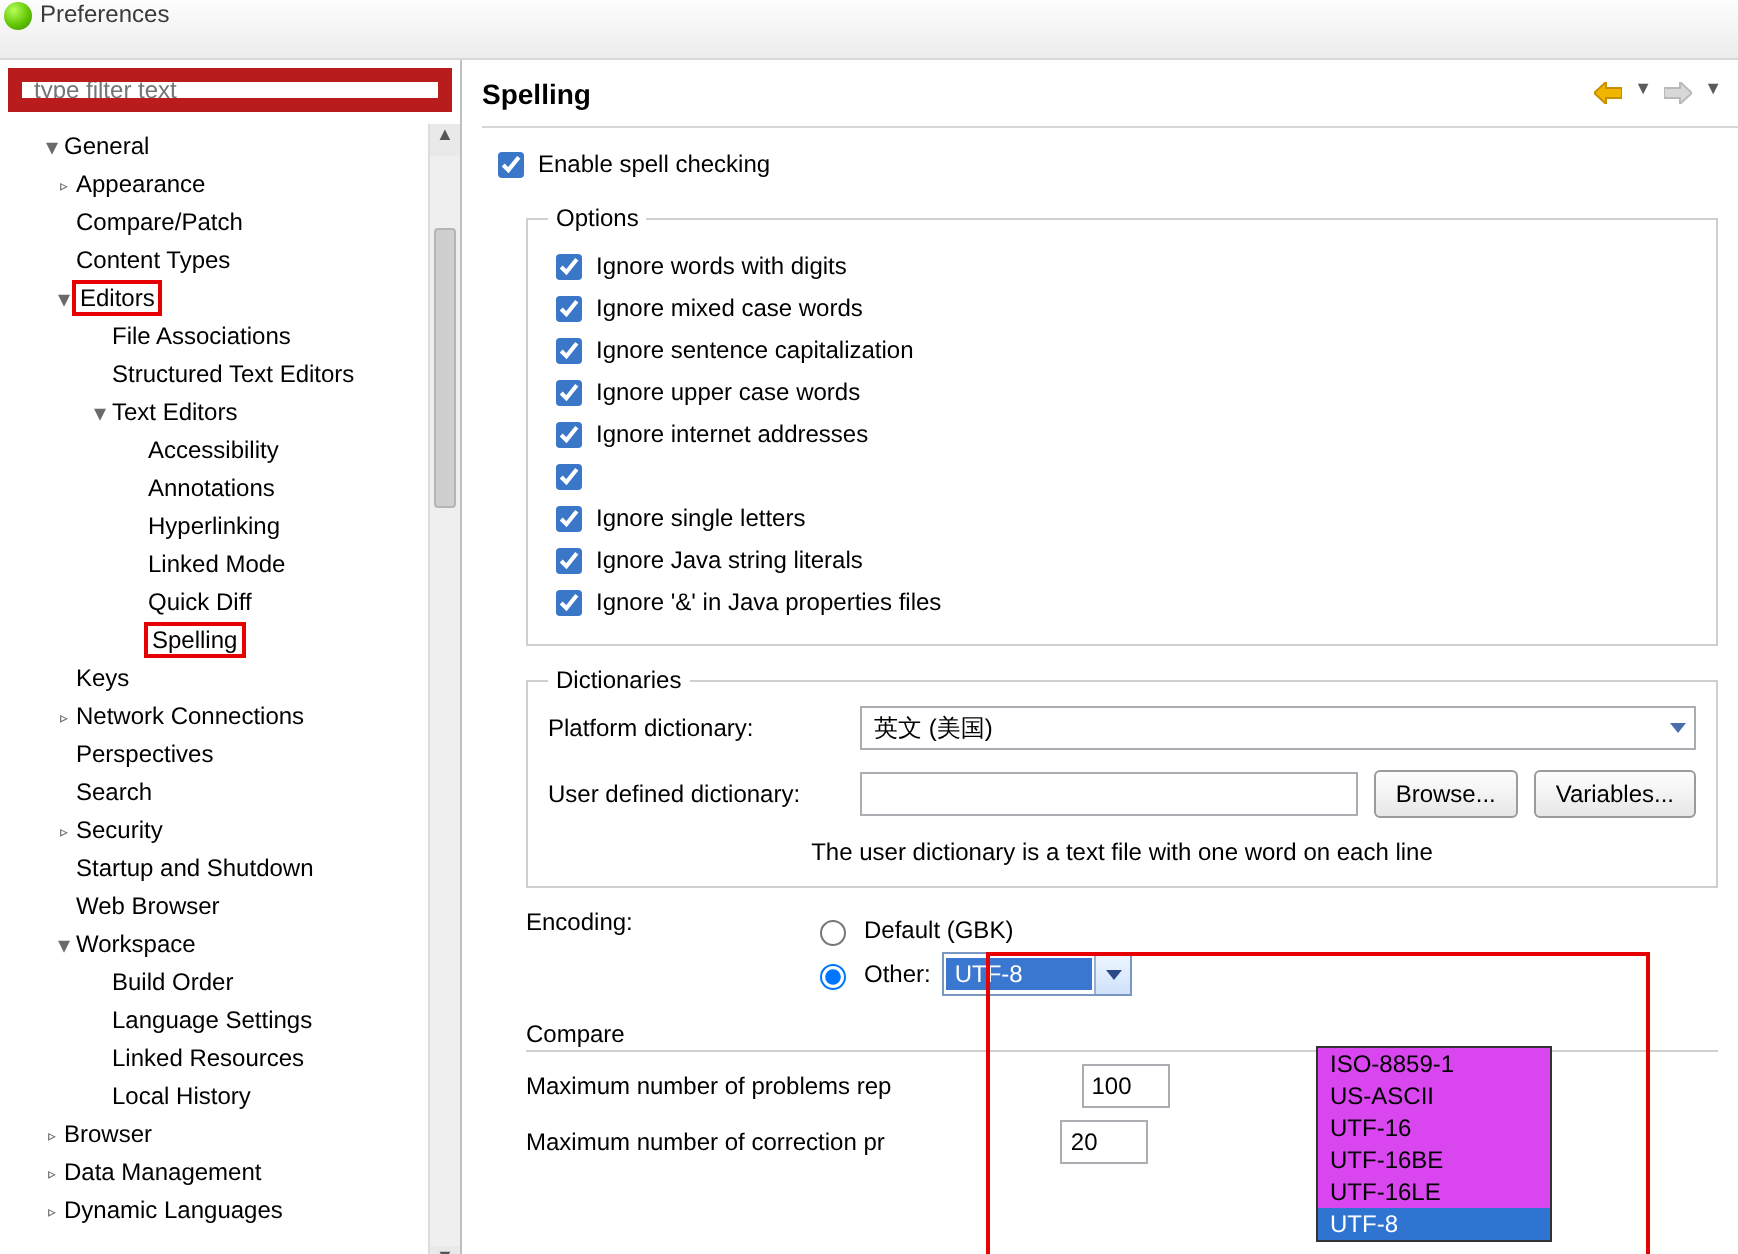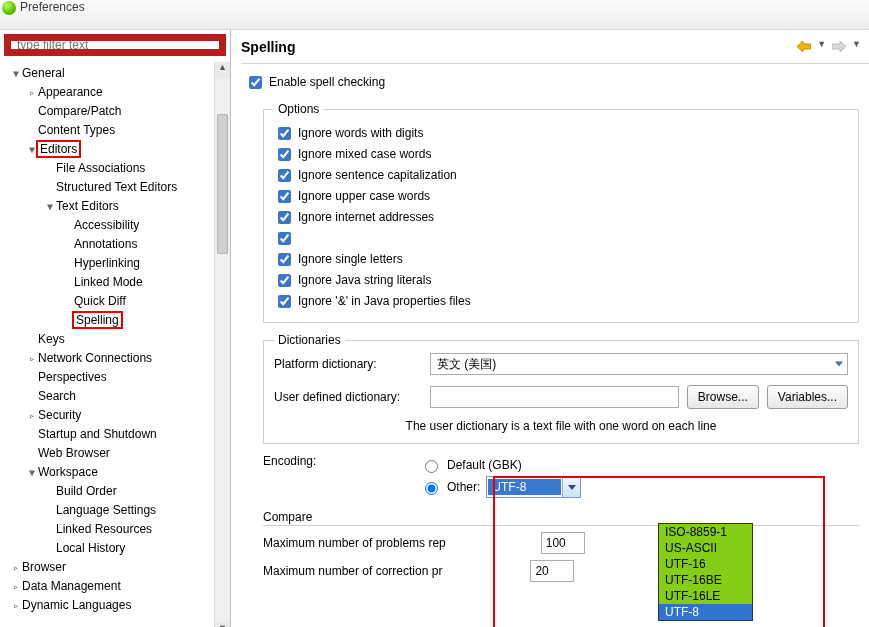--- a/index.html
+++ b/index.html
@@ -8,21 +8,21 @@
   .window-title .green-dot { position:absolute; left:2px; top:1px; width:14px; height:14px; border-radius:50%; background:radial-gradient(circle at 35% 30%, #b6ff5a 0%, #62c505 55%, #3d8f00 100%); }
   .main { display:grid; grid-template-columns: 231px 1fr; height:calc(100% - 18px); }
   
   .left { border-right:1px solid #bfbfbf; display:flex; flex-direction:column; }
   .filter-wrap { padding:4px 4px 6px 4px; }
   .filter-input { width:100%; height:22px; padding:2px 6px; border:7px solid #b91c1c; color:#888; }
   .tree-wrap { position:relative; flex:1; overflow:hidden; }
   .tree { padding:2px 0 6px 0; }
   .tree-item { white-space:nowrap; height:19px; line-height:19px; cursor:default; }
   .tree-item .expander { display:inline-block; width:12px; text-align:center; color:#6a6a6a; font-size:10px; font-family:monospace; }
-  .lvl0 { padding-left:10px; }
+  .lvl0 { padding-left:20px; }
   .lvl1 { padding-left:26px; }
   .lvl2 { padding-left:44px; }
   .lvl3 { padding-left:62px; }
   .scrollbar-v { position:absolute; right:0; top:0; bottom:0; width:16px; background:#efefef; border-left:1px solid #dcdcdc; }
   .scrollbar-thumb { position:absolute; left:2px; right:2px; top:52px; height:140px; background:#cfcfcf; border:1px solid #b5b5b5; border-radius:2px; }
   .scroll-up, .scroll-down { position:absolute; left:0; right:0; height:16px; text-align:center; font-size:9px; color:#555; background:#e9e9e9; }
   .scroll-up { top:0; } .scroll-down { bottom:0; }
   .red-box { border:2px solid #e60000; padding:0 2px; margin-left:-2px; }
   
   .right { position:relative; padding:0 0 0 10px; }
@@ -38,28 +38,28 @@
   .chk { width:13px; height:13px; accent-color:#3a77c8; }
   fieldset { border:1px solid #cfcfcf; margin:10px 0 6px 0; padding:6px 10px 10px 10px; }
   legend { padding:0 4px; }
   .options fieldset .chk-line { margin:1px 0; }
   .dict-grid { display:grid; grid-template-columns:148px 1fr auto auto; gap:8px; align-items:center; }
   .select { height:22px; border:1px solid #abadb3; background:#fff; padding:0 18px 0 6px; display:flex; align-items:center; position:relative; }
   .select::after { content:""; position:absolute; right:4px; top:50%; width:0; height:0; border-left:4px solid transparent; border-right:4px solid transparent; border-top:5px solid #4a6ea9; transform:translateY(-50%); }
   .text-input { height:22px; border:1px solid #abadb3; width:100%; }
   .btn { height:24px; border:1px solid #9b9b9b; background:linear-gradient(#fefefe,#e7e7e7); padding:0 10px; border-radius:3px; cursor:default; }
   .hint { text-align:center; margin-top:10px; }
-  .enc-row { display:grid; grid-template-columns:140px auto; gap:17px; align-items:start; margin-top:10px; }
+  .enc-row { display:grid; grid-template-columns:140px auto; gap:2px; align-items:start; margin-top:10px; }
   .radio-row { display:flex; align-items:center; gap:6px; height:22px; }
   .radio { width:13px; height:13px; }
   .enc-combo { width:95px; height:22px; border:1px solid #7a97c1; display:flex; align-items:center; position:relative; }
   .enc-combo .val { background:#3a77d0; color:#fff; padding:1px 4px; margin:1px; flex:1; }
   .enc-combo .dd-btn { width:18px; height:100%; border-left:1px solid #9ab0ce; background:linear-gradient(#eef6ff,#cfe2fb); position:relative; }
   .enc-combo .dd-btn::after { content:""; position:absolute; left:5px; top:8px; border-left:4px solid transparent; border-right:4px solid transparent; border-top:5px solid #2a4b88; }
-  .dropdown-pop { position:absolute; width:95px; border:1px solid #333; background:#84cc16; z-index:10; top:493px; left:427px; }
+  .dropdown-pop { position:absolute; width:118px; border:1px solid #333; background:#d946ef; z-index:10; top:493px; left:427px; }
   .dropdown-pop .opt { padding:1px 6px; height:16px; line-height:15px; cursor:default; }
   .dropdown-pop .opt.sel { background:#2e74d0; color:#fff; }
   .adv-head { border-bottom:1px solid #cfcfcf; margin-top:12px; padding-bottom:1px; }
   .adv-row { display:flex; align-items:center; gap:8px; margin-top:6px; }
   .adv-input { width:44px; height:22px; border:1px solid #abadb3; padding:0 4px; text-align:left; }
   .red-box-right { position:absolute; border:2px solid #e60000; left:262px; top:446px; width:332px; height:156px; pointer-events:none; }
 </style>
 </head>
 <body>
 

